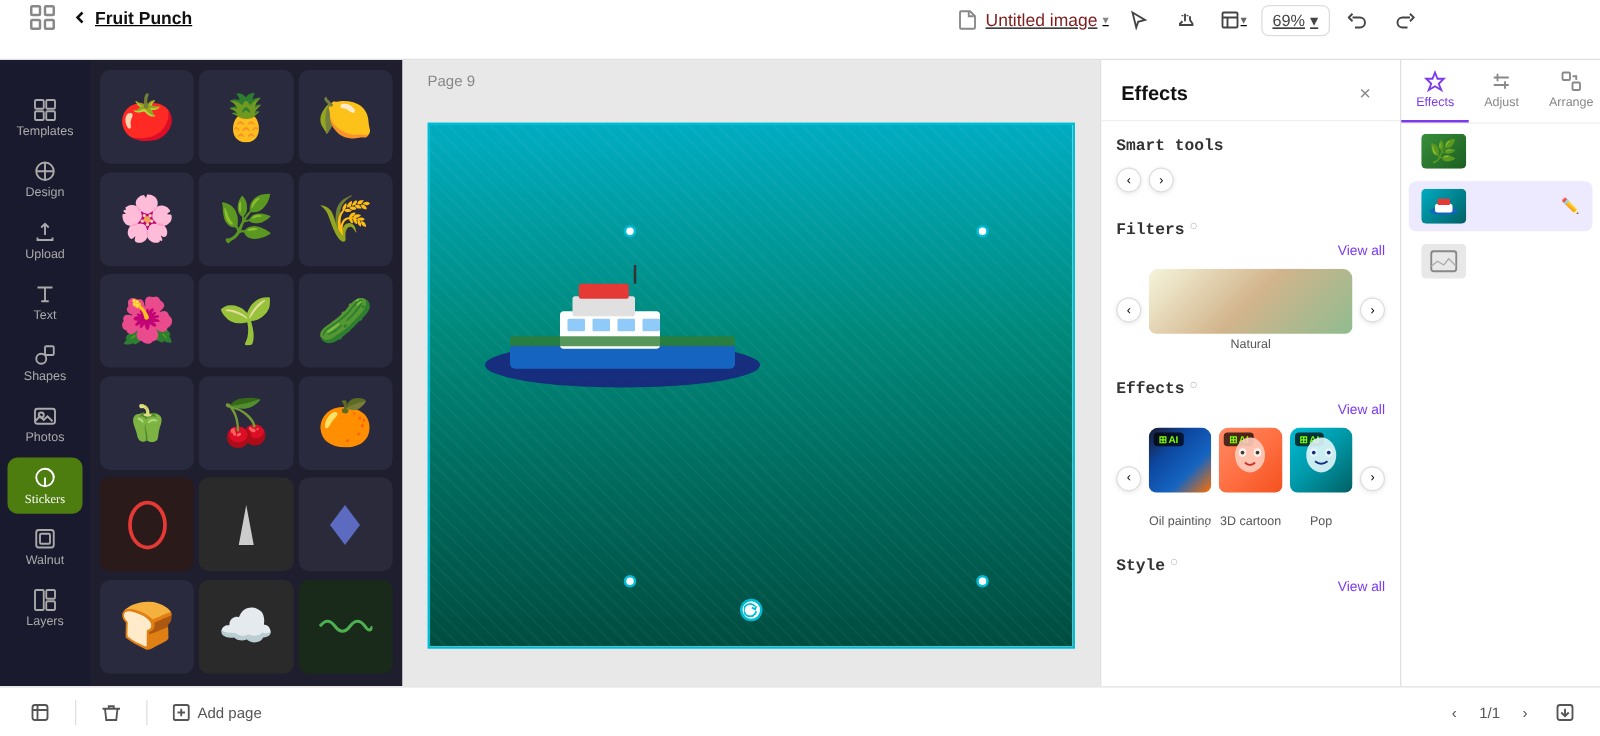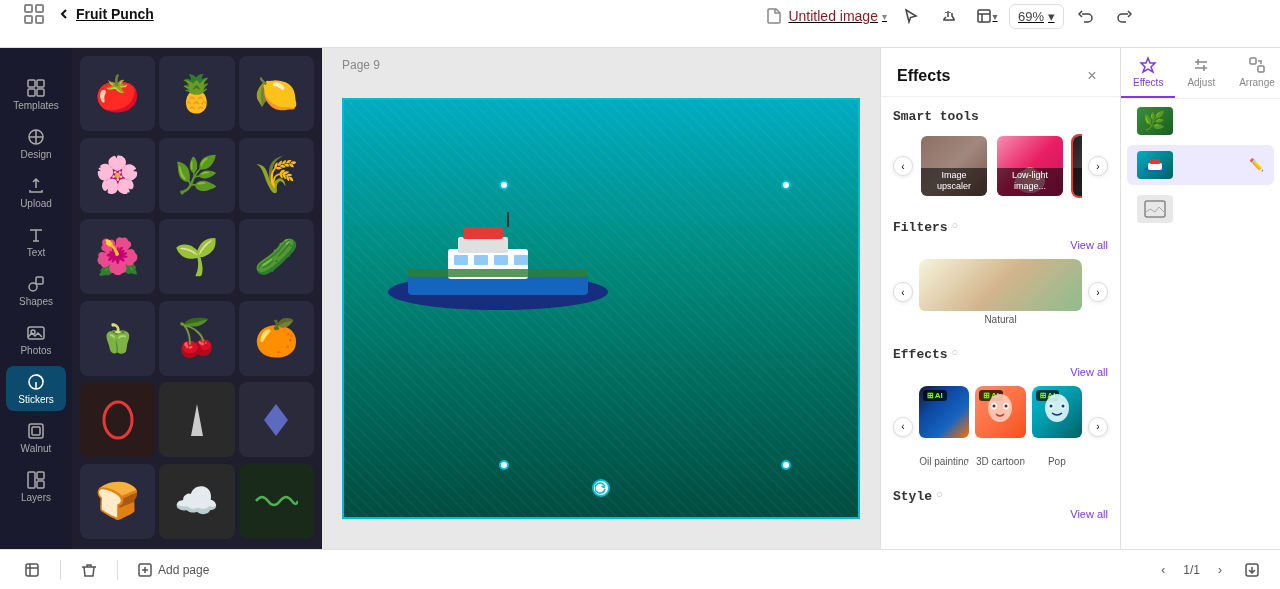--- a/index.html
+++ b/index.html
@@ -63,21 +63,21 @@
       display: flex;
       flex-direction: column;
       align-items: center;
       gap: 2px;
       padding: 6px 8px;
       border-radius: 8px;
       cursor: pointer;
       color: #aaa;
       width: 60px;
     }
-    .sidebar-item.active { background: #0c4a6e; color: #fff; }
+    .sidebar-item.active { background: #4d7c0f; color: #fff; font-family: Liberation Serif, serif; }
     .sidebar-item svg { width: 20px; height: 20px; }
     .sidebar-item-label { font-size: 10px; }
 
     
     .sticker-panel {
       width: 250px;
       background: #1e1e2e;
       overflow-y: auto;
       display: grid;
       grid-template-columns: repeat(3, 1fr);
@@ -628,44 +628,20 @@
       </div>
     </div>
 
     <div class="effects-body">
 
       <div class="section-title">
         <span>Smart tools</span>
       </div>
       <div class="smart-tools-row">
         <div class="carousel-arrow">‹</div>
-        <div class="smart-tools-grid">
-
-          <div class="smart-tool-card">
-            <div class="smart-tool-img cat-bg"></div>
-            <div class="smart-tool-label">Image upscaler</div>
-          </div>
-
-          <div class="smart-tool-card">
-            <div class="smart-tool-img portrait-bg">
-              <svg width="40" height="30" viewBox="0 0 40 30" style="opacity:0.7">
-                <ellipse cx="20" cy="15" rx="15" ry="12" fill="#f8bbd0"></ellipse>
-                <ellipse cx="20" cy="10" rx="8" ry="9" fill="#ffccbc"></ellipse>
-              </svg>
-            </div>
-            <div class="smart-tool-label">Low-light image...</div>
-          </div>
-
-          <div class="smart-tool-card selected">
-            <div class="smart-tool-img dark-room-bg">
-              
-            </div>
-            <div class="smart-tool-label">Old photo restoration</div>
-          </div>
-        </div>
         <div class="carousel-arrow">›</div>
       </div>
 
       <div class="filters-header">
         <div class="section-title">
           <span>Filters</span>
           <span style="font-size:11px;color:#bbb;">○</span>
         </div>
         <span class="view-all">View all</span>
       </div>

